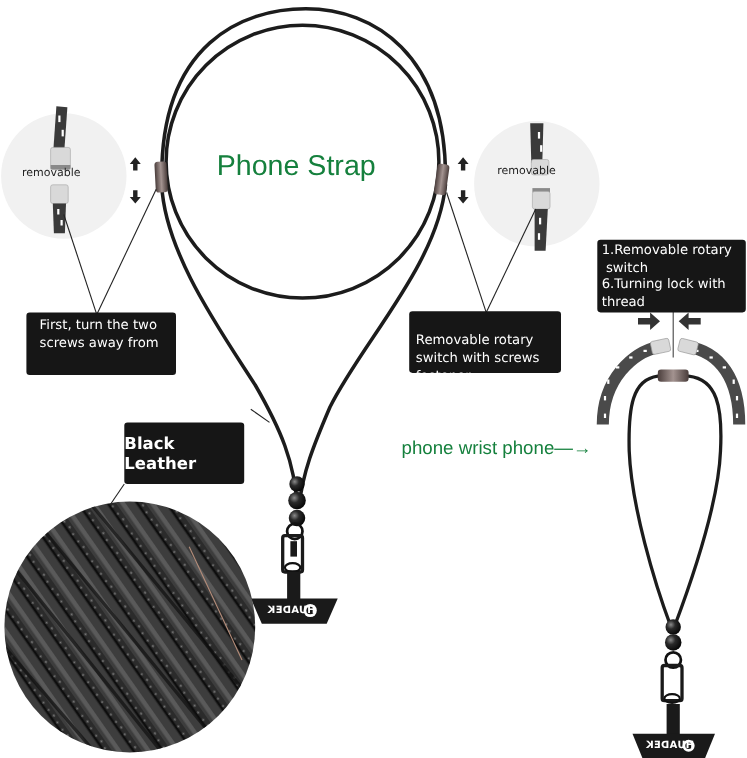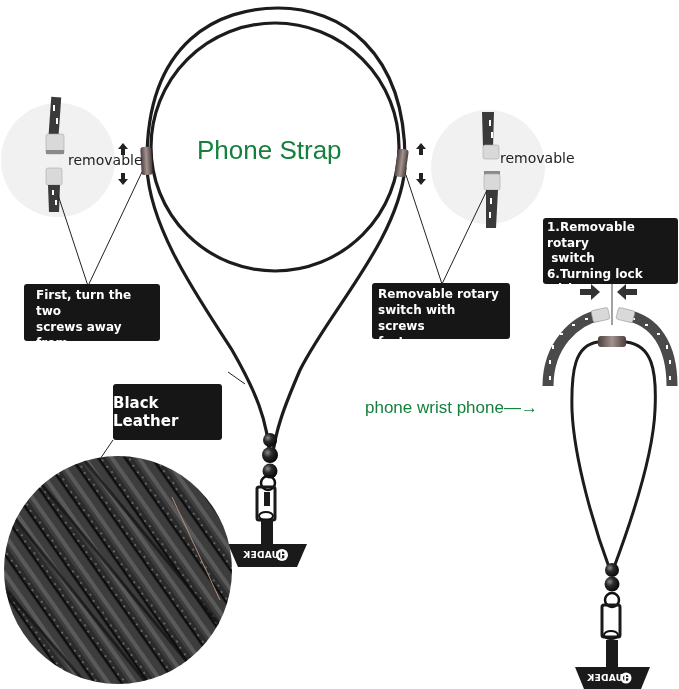--- a/index.html
+++ b/index.html
@@ -1,26 +1,26 @@
 <!DOCTYPE html>
 <html><head>
   <meta charset="utf-8">
   <style>
     html, body { margin: 0; padding: 0; background: #ffffff; }
     body { width: 679px; height: 689px; position: relative; overflow: hidden;
            font-family: "DejaVu Sans", sans-serif; color: #111; }
     svg.art { position: absolute; left: 0; top: 0; width: 679px; height: 689px; }
     .callout { position: absolute; background: #161616; color: #ffffff;
                border-radius: 3px; font-family: "DejaVu Sans", sans-serif;
-               font-weight: bold; box-sizing: border-box; }
+               font-weight: normal; box-sizing: border-box; }
     .callout span { display: block; }
     .title-text { position: absolute; font-family: Liberation Sans, sans-serif;
                   font-weight: normal; color: #15803d; white-space: nowrap; }
-    .removable { position: absolute; font-size: 14px; color: #222; white-space: nowrap;
-                 font-family: "DejaVu Sans", sans-serif; margin-left: 48px; }
+    .removable { position: absolute; font-size: 10px; color: #222; white-space: nowrap;
+                 font-family: "DejaVu Sans", sans-serif; }
     .logo { position: absolute; color: #fff; font-size: 9px; font-weight: bold;
             white-space: nowrap; transform: rotate(180deg) scaleY(-1);
             font-family: "DejaVu Sans", sans-serif; letter-spacing: 0.3px; }
   </style>
 </head>
 <body>
 
 <svg class="art" viewBox="0 0 679 689" xmlns="http://www.w3.org/2000/svg">
   <defs>
     <radialGradient id="bead" cx="35%" cy="35%" r="70%">
@@ -187,33 +187,34 @@
 
 <div class="removable" style="left:20px; top:152px;">removable</div>
 
 <div class="removable" style="left:452px; top:150px;">removable</div>
 
 <div class="callout" style="left:24px; top:284px; width:136px; height:57px; padding:3px 12px; font-size:12px; line-height:16px;">
   <span>First, turn the two</span>
   <span>screws away from</span>
 </div>
 
-<div class="callout" style="left:372px; top:283px; width:138px; height:56px; padding:3px 6px; font-size:12px; line-height:16px;">
+<div class="callout" style="left:372px; top:283px; width:138px; height:56px; padding:18px 6px; font-size:12px; line-height:16px;">
   <span>Removable rotary</span>
   <span>switch with screws</span>
   <span>fastener</span>
 </div>
 
 <div class="callout" style="left:113px; top:384px; width:109px; height:56px; display:flex; align-items:center; justify-content:center; font-size:15px; font-weight:bold;">
   <span>Black Leather</span>
 </div>
 
 <div class="callout" style="left:543px; top:218px; width:135px; height:66px; padding:2px 4px; font-size:12px; line-height:15.5px;">
   <span>1.Removable rotary</span>
   <span style="white-space:pre;"> switch</span>
   <span>6.Turning lock with</span>
+  <span>thread</span>
 </div>
 
 <div class="title-text" style="left:365px; top:398px; font-size:17px;">phone wrist phone—→</div>
 
 <div class="logo" style="left:243px; top:550px;">HUADEK</div>
 
 <div class="logo" style="left:587px; top:673px;">HUADEK</div>
 
 </body></html>

